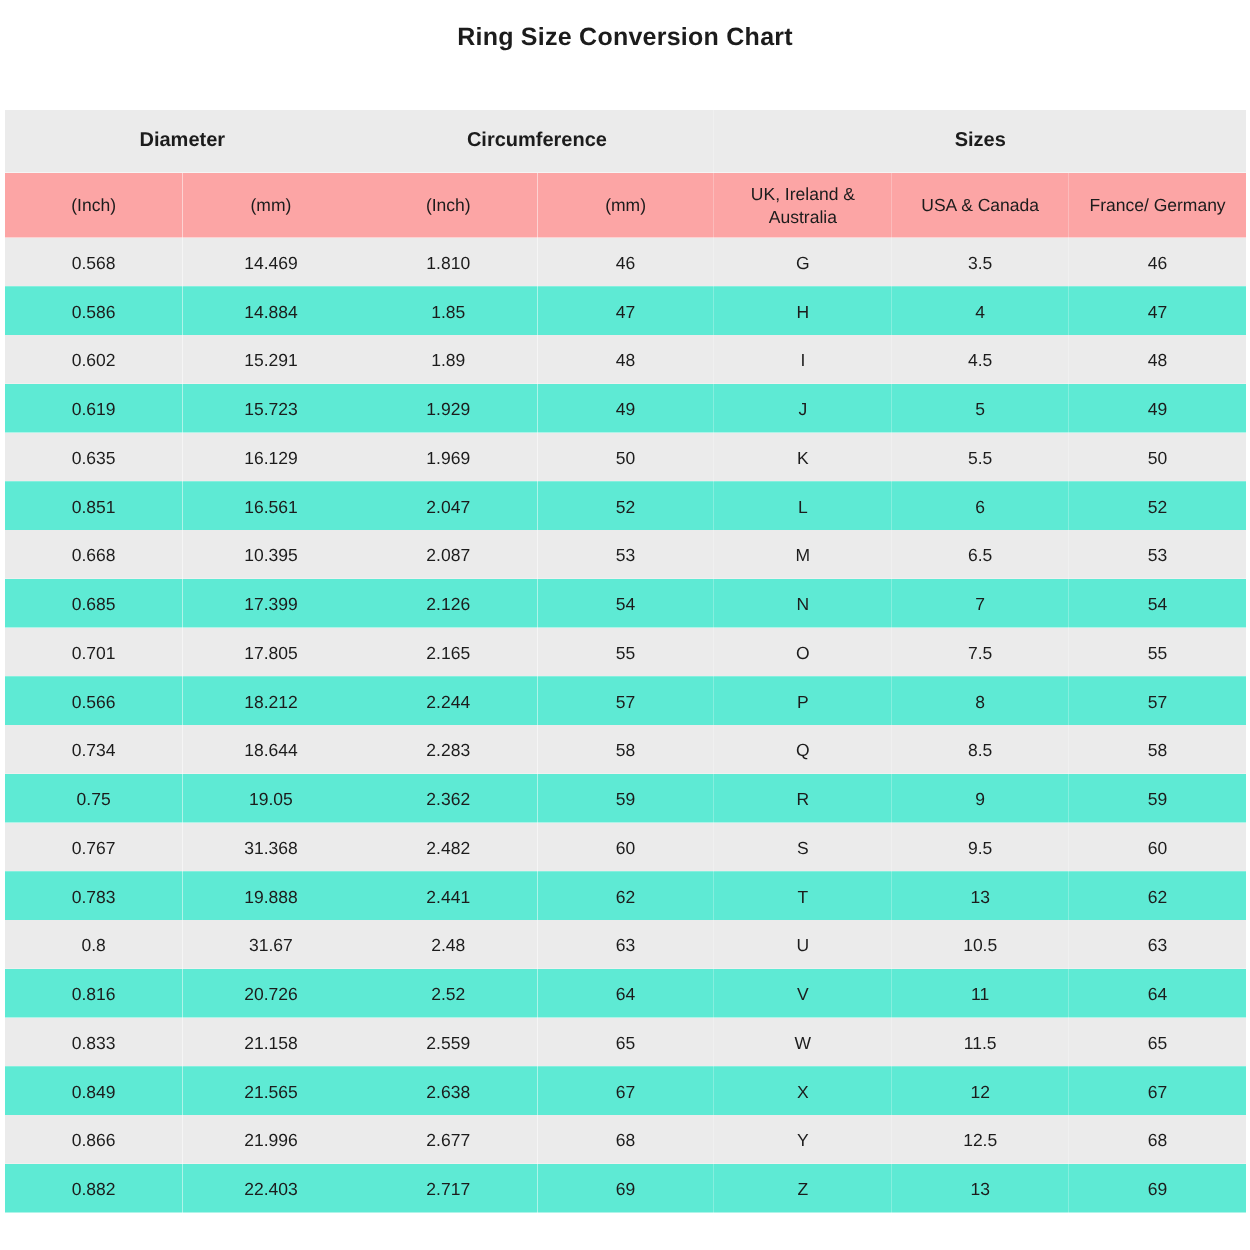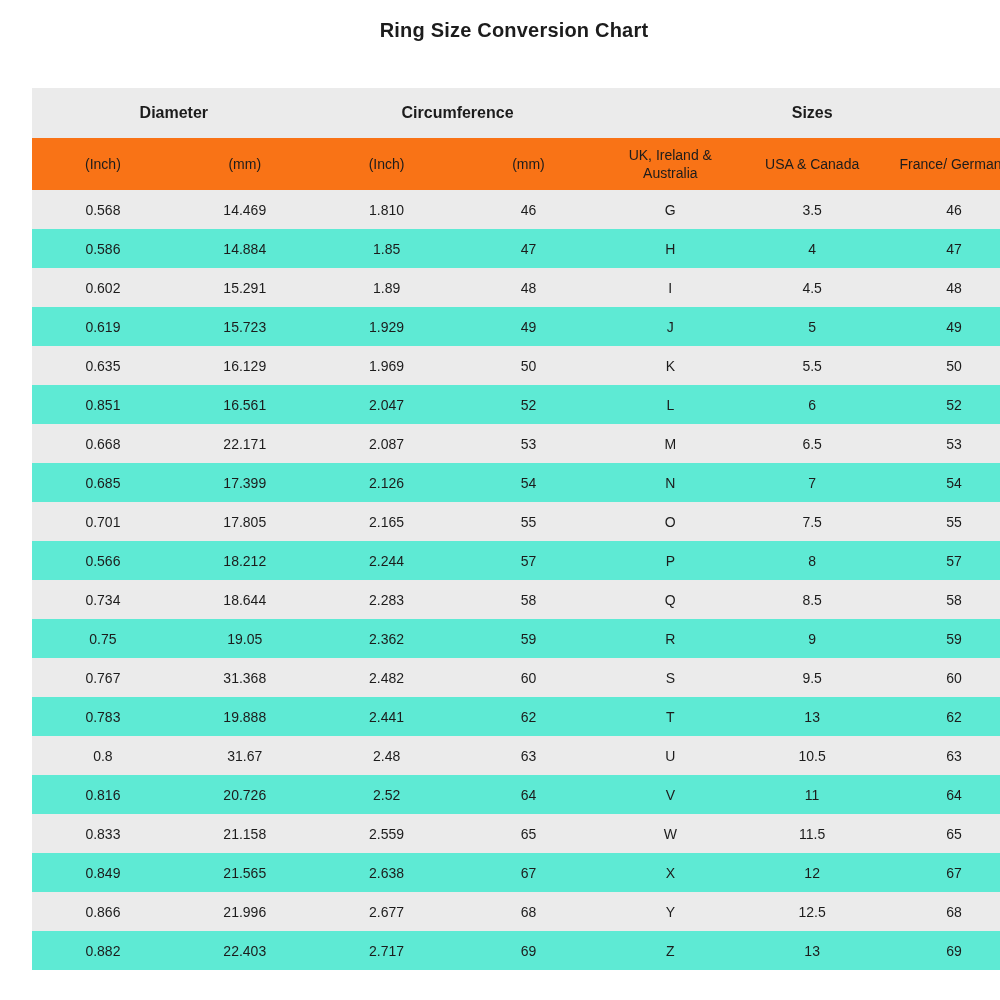--- a/index.html
+++ b/index.html
@@ -8,21 +8,20 @@
     padding: 0;
     background: #ffffff;
     font-family: "Liberation Sans", sans-serif;
     color: #1c1c1c;
   }
   .page {
     width: 1000px;
     height: 1000px;
     background: #ffffff;
     overflow: hidden;
-    padding-left: 28px;
   }
   .title {
     padding-top: 19px;
     text-align: center;
     font-size: 20px;
     font-weight: bold;
     letter-spacing: 0.2px;
   }
   table.ring-table {
     border-collapse: collapse;
@@ -42,21 +41,21 @@
     height: 50px;
     background: #ebebeb;
   }
   tr.group-row th {
     font-weight: bold;
     font-size: 16px;
     text-align: center;
   }
   tr.colhead-row {
     height: 52px;
-    background: #f97316;
+    background: #fca5a5;
     margin-top: 28px;
   }
   tr.colhead-row th {
     font-size: 14px;
     line-height: 1.3;
   }
   tbody tr {
     height: 39px;
     font-size: 14px;
     background: #5eead4;
@@ -138,21 +137,21 @@
           <td>0.851</td>
           <td>16.561</td>
           <td>2.047</td>
           <td>52</td>
           <td>L</td>
           <td>6</td>
           <td>52</td>
         </tr>
         <tr>
           <td>0.668</td>
-          <td>22.171</td>
+          <td>10.395</td>
           <td>2.087</td>
           <td>53</td>
           <td>M</td>
           <td>6.5</td>
           <td>53</td>
         </tr>
         <tr>
           <td>0.685</td>
           <td>17.399</td>
           <td>2.126</td>

